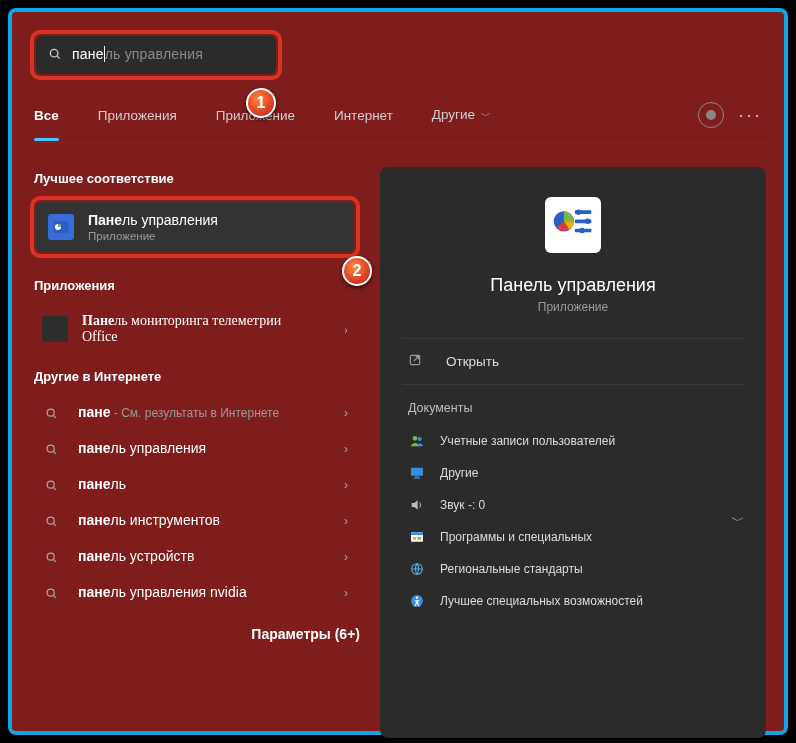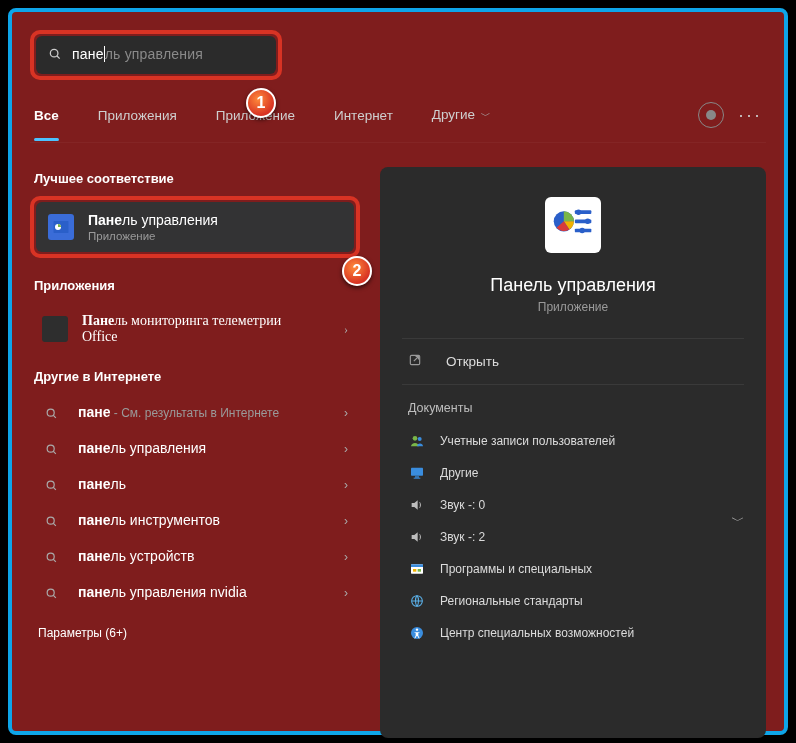--- a/index.html
+++ b/index.html
@@ -174,21 +174,21 @@
   .recent-title { font-size: 12.5px; color: #bdbdbd; padding: 16px 22px 10px 22px; }
   .recent-item {
     display: flex; align-items: center; gap: 14px;
     padding: 7px 22px; font-size: 12px; color: #dcdcdc;
   }
   .recent-item .ric {
     width: 18px; height: 18px; flex-shrink: 0;
     display: flex; align-items: center; justify-content: center;
     font-size: 13px;
   }
-  .params-title { font-size: 12px; font-weight: 400; margin: 16px 0 0 8px; }
+  .params-title { font-size: 14px; font-weight: 700; margin: 16px 0 0 8px; text-align: right; }
 </style>
 </head>
 <body>
 
 <div class="window">
 
   
   <div class="search-wrap">
     <div class="search-box">
       <span class="search-icon">
@@ -377,29 +377,20 @@
             <span class="ric">
               <svg width="16" height="16" viewBox="0 0 24 24" fill="#bdbdbd">
                 <path d="M4 9v6h4l5 4V5L8 9H4z"></path>
                 <path d="M16 8c1.5 1.5 1.5 6.5 0 8" stroke="#bdbdbd" stroke-width="1.5" fill="none"></path>
               </svg>
             </span>
             <span>Звук -: 0</span>
           </div>
           <div class="recent-item">
             <span class="ric">
-              <svg width="16" height="16" viewBox="0 0 24 24" fill="#bdbdbd">
-                <path d="M4 9v6h4l5 4V5L8 9H4z"></path>
-                <path d="M16 8c1.5 1.5 1.5 6.5 0 8" stroke="#bdbdbd" stroke-width="1.5" fill="none"></path>
-              </svg>
-            </span>
-            <span>Звук -: 2</span>
-          </div>
-          <div class="recent-item">
-            <span class="ric">
               <svg width="16" height="16" viewBox="0 0 24 24">
                 <rect x="3" y="5" width="18" height="14" rx="1" fill="#fff"></rect>
                 <rect x="3" y="5" width="18" height="4" fill="#3a8dde"></rect>
                 <rect x="6" y="12" width="5" height="4" fill="#f2b200"></rect>
                 <rect x="13" y="12" width="5" height="4" fill="#7ab648"></rect>
               </svg>
             </span>
             <span>Программы и специальных</span>
           </div>
           <div class="recent-item">
@@ -412,18 +403,18 @@
             <span>Региональные стандарты</span>
           </div>
           <div class="recent-item">
             <span class="ric">
               <svg width="16" height="16" viewBox="0 0 24 24">
                 <circle cx="12" cy="12" r="9" fill="#3a8dde"></circle>
                 <circle cx="12" cy="7" r="1.8" fill="#fff"></circle>
                 <path d="M7 11h10l-3 1v4l2 4-1 .5-2.5-4h-1L9 20.5 8 20l2-4v-4z" fill="#fff"></path>
               </svg>
             </span>
-            <span>Центр специальных возможностей</span>
+            <span>Лучшее специальных возможностей</span>
           </div>
         </div>
     </div>
   </div>
 </div>
 
 </body></html>

